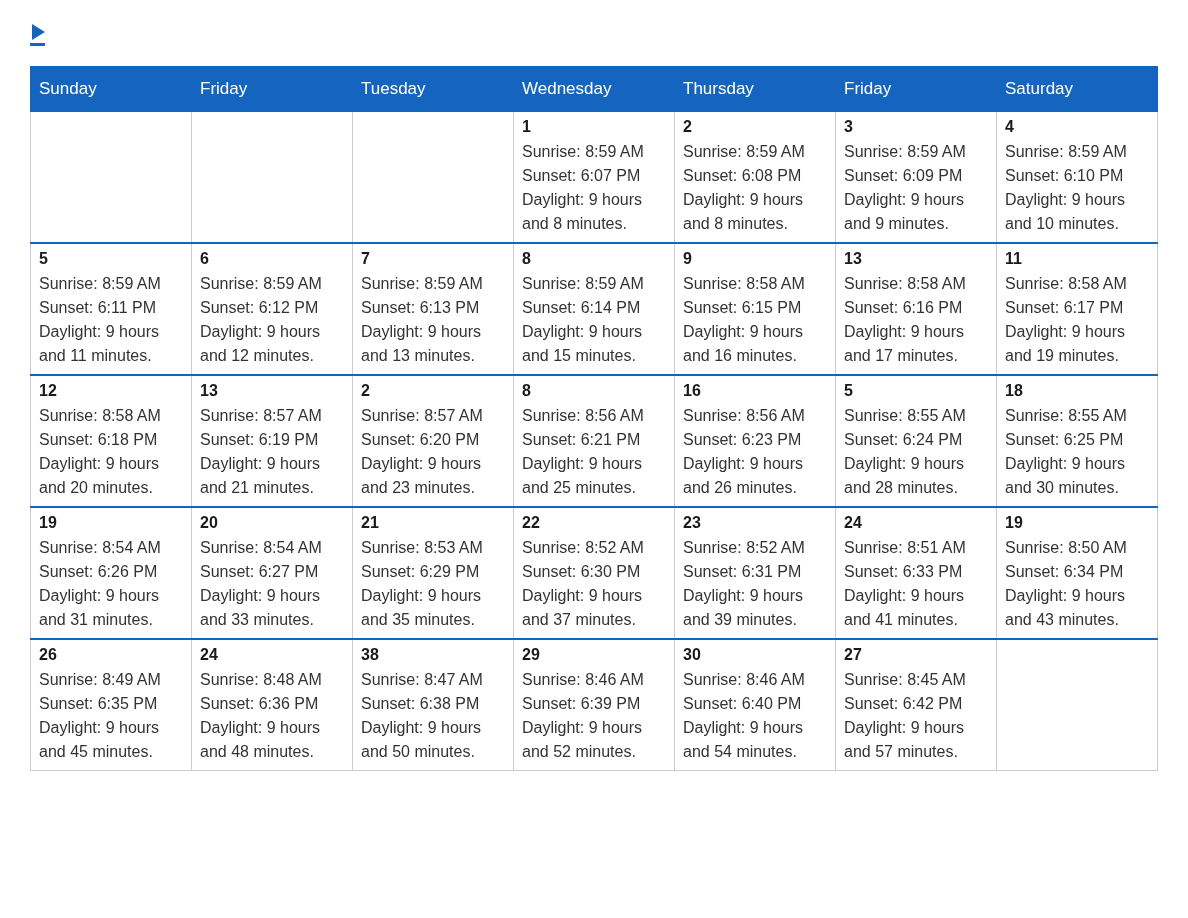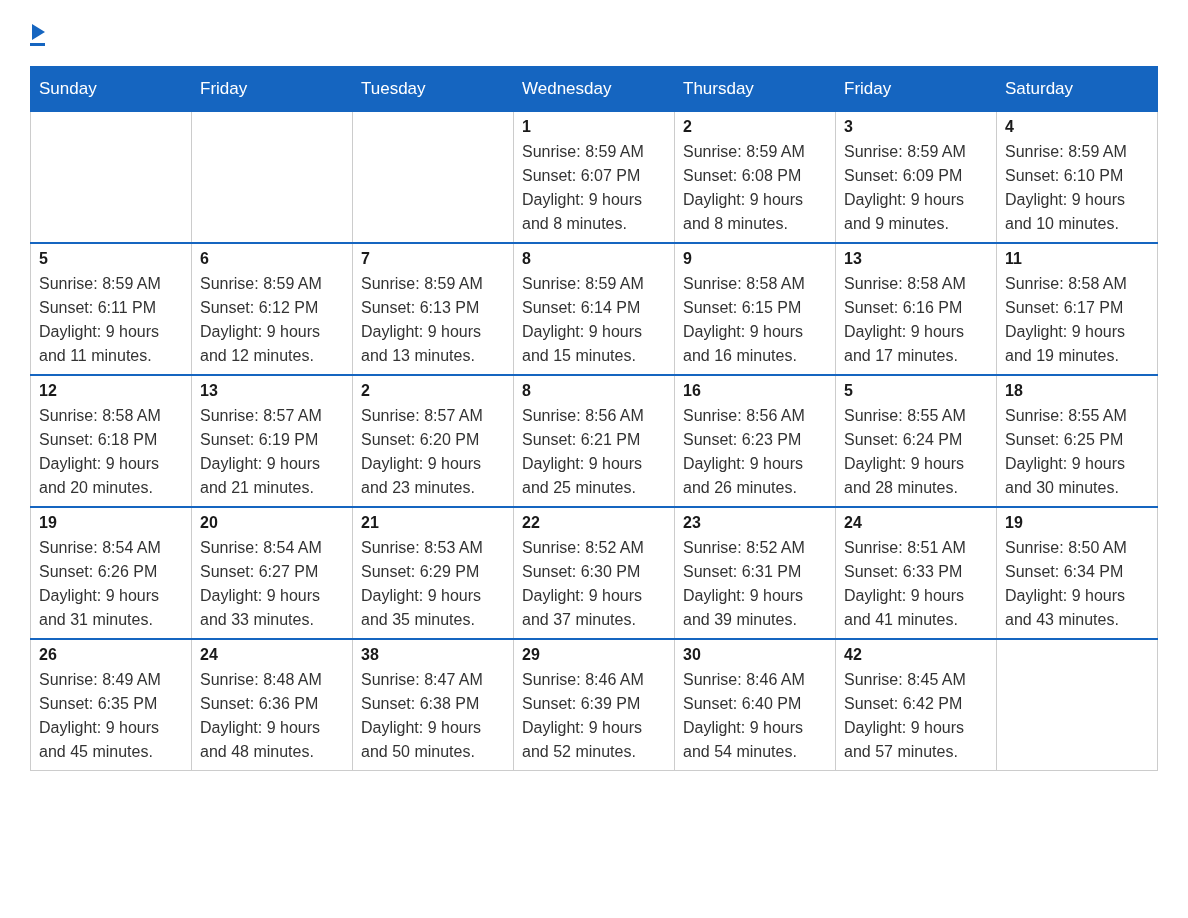--- a/index.html
+++ b/index.html
@@ -326,21 +326,21 @@
 and 52 minutes.</div>
         </td>
         <td>
           <span class="day-number">30</span>
           <div class="day-info">Sunrise: 8:46 AM
 Sunset: 6:40 PM
 Daylight: 9 hours
 and 54 minutes.</div>
         </td>
         <td>
-          <span class="day-number">42</span>
+          <span class="day-number">27</span>
           <div class="day-info">Sunrise: 8:45 AM
 Sunset: 6:42 PM
 Daylight: 9 hours
 and 57 minutes.</div>
         </td>
         <td class="empty-cell"></td>
       </tr>
     </tbody>
 </table>
 

